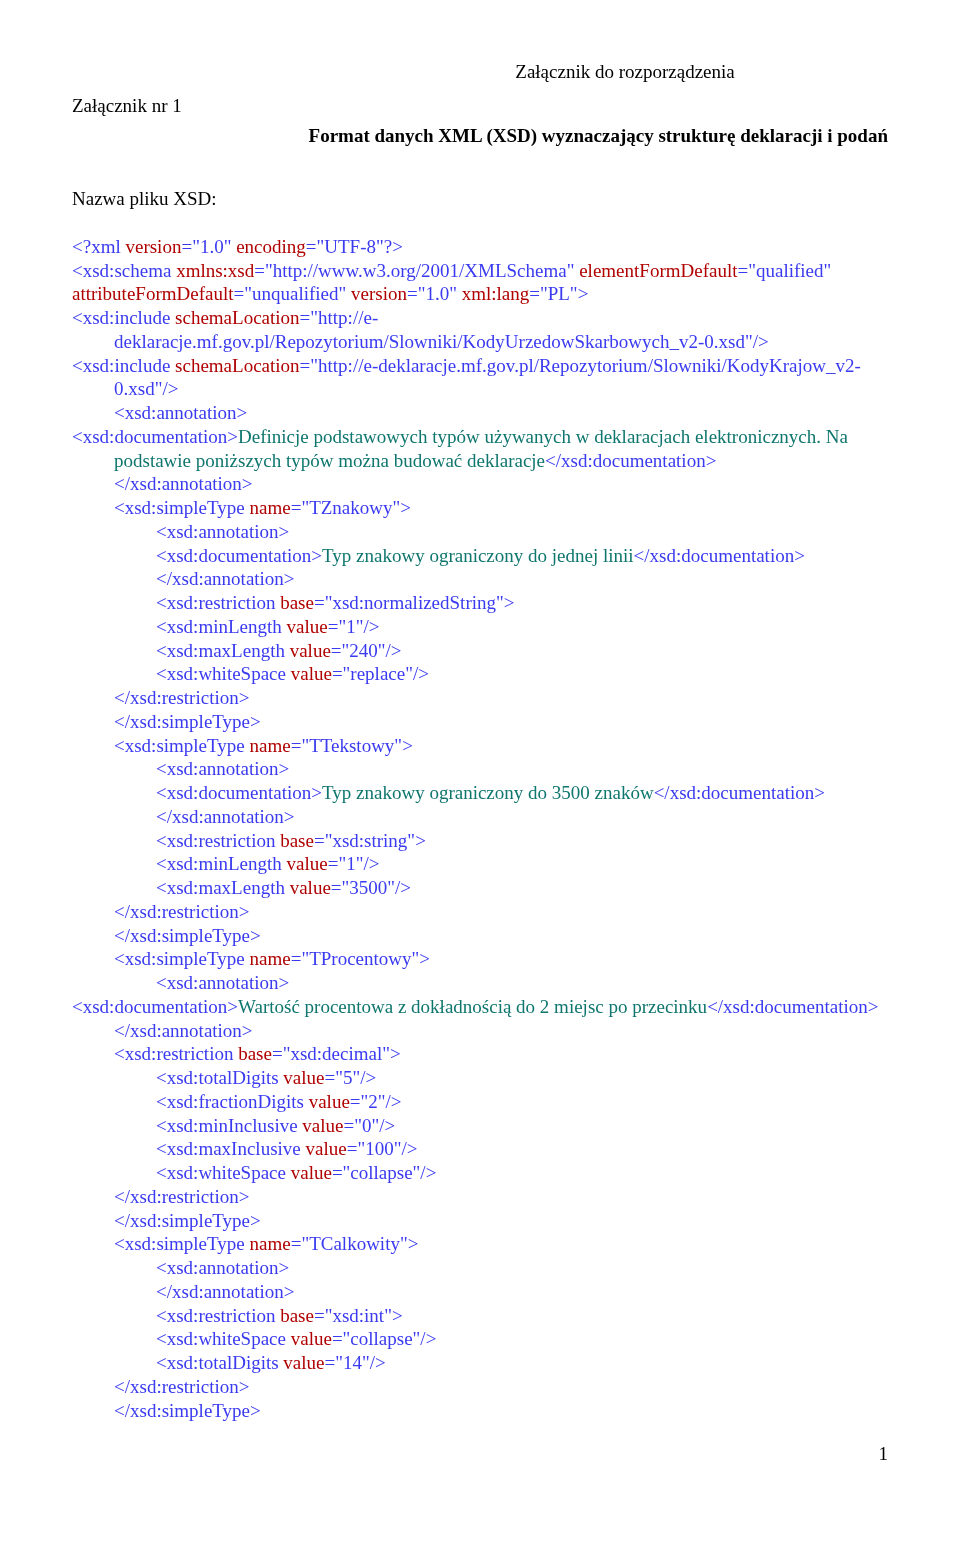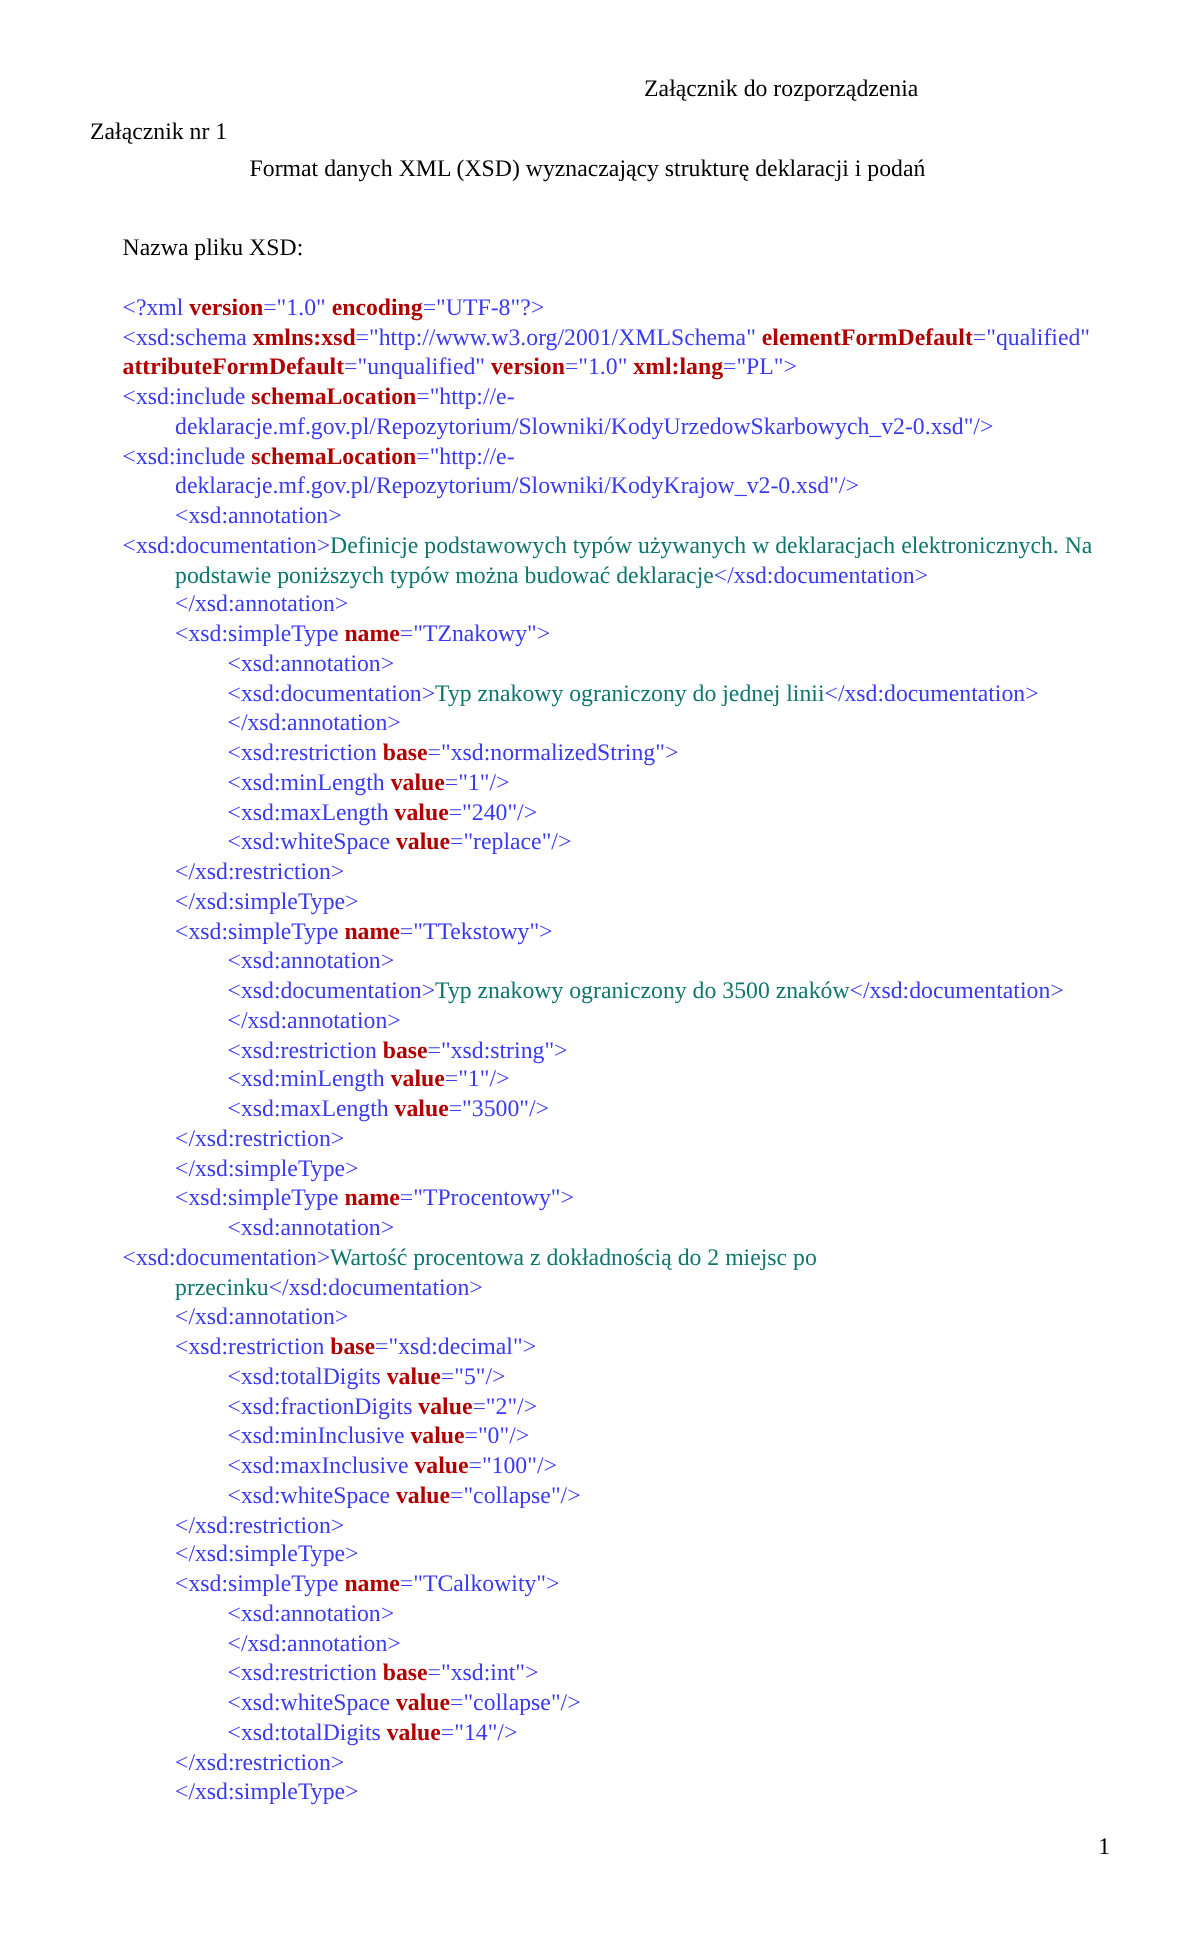--- a/index.html
+++ b/index.html
@@ -9,24 +9,24 @@
     color: #000;
     background: #fff;
     margin: 0;
     padding: 60px 72px 40px 72px;
     width: 960px;
     box-sizing: border-box;
   }
   .hdr-lines { text-align: center; margin-left: 290px; }
   .hdr-lines .row2 span:last-child { padding-left: 30px; }
   .attach-line { text-align: left; margin-top: 10px; }
-  .title-line { text-align: center; font-weight: normal; margin-top: 6px; margin-left: -20px; }
-  .body-text { margin-top: 40px; margin-left: 26px; }
+  .title-line { text-align: right; font-weight: bold; margin-top: 6px; margin-left: -20px; }
+  .body-text { margin-top: 40px; }
   .tag { color: #3a3af0; }
-  .attr { color: #b00000; font-weight: bold; }
+  .attr { color: #b00000; }
   .val { color: #3a3af0; }
   .txt { color: #0f766e; }
   .blk { white-space: pre-wrap; word-wrap: break-word; }
   .ind1 { padding-left: 42px; text-indent: -42px; }
   .ind1b { padding-left: 42px; }
   .ind2 { padding-left: 84px; }
   .page-num { text-align: right; margin-top: 20px; }
 </style>
 </head>
 <body>

